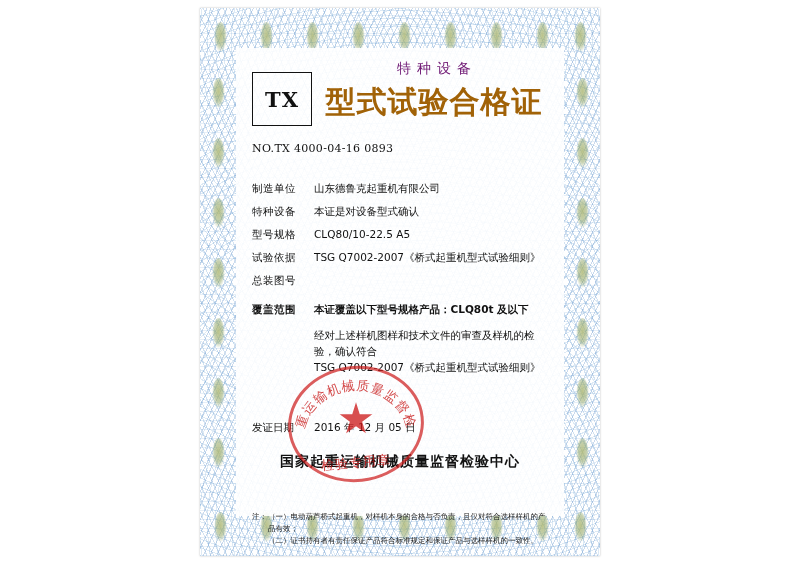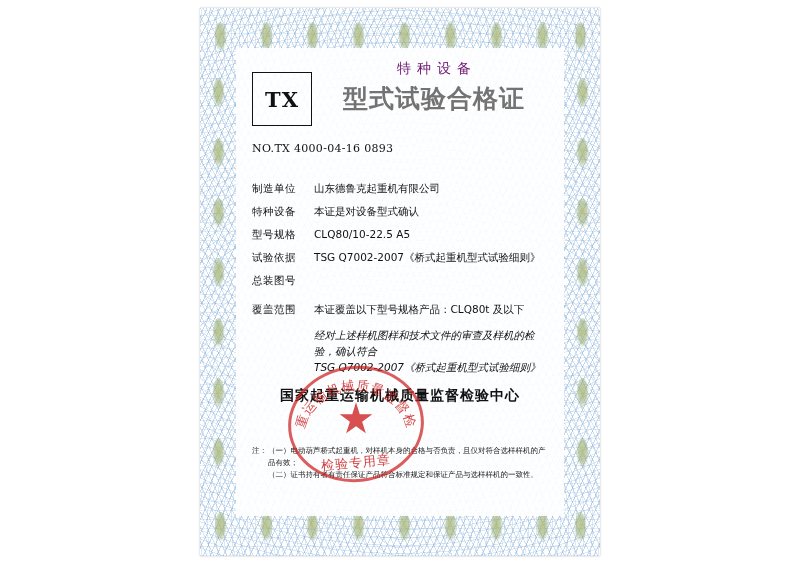--- a/index.html
+++ b/index.html
@@ -119,24 +119,24 @@
   }
   .t-small {
     font-family: "DejaVu Serif", "Liberation Serif", serif;
     font-size: 14px;
     letter-spacing: 6px;
     color: #701a75;
     padding-left: 6px;
   }
   .t-big {
     font-family: Liberation Serif, serif;
-    font-size: 25px;
+    font-size: 30px;
     font-weight: bold;
     letter-spacing: 1px;
-    color: #737373;
+    color: #a16207;
     margin-top: 4px;
     white-space: nowrap;
   }
   .cert-no {
     font-family: "DejaVu Serif", "Liberation Serif", serif;
     font-size: 11px;
     margin-top: 8px;
     letter-spacing: 0.3px;
   }
   .fields {
@@ -155,28 +155,28 @@
     flex: 0 0 62px;
     letter-spacing: 0.5px;
     color: #111;
   }
   .f-value {
     flex: 1;
     color: #111;
   }
   .scope {
     margin-top: 14px;
+    font-weight: bold;
   }
   .scope .field { margin-bottom: 6px; }
   .statement {
     margin-top: 10px;
     margin-left: 62px;
     font-size: 10.5px;
     line-height: 16px;
-    font-style: italic;
   }
   .issue-row {
     position: relative;
     margin-top: 46px;
     height: 20px;
     font-size: 10.5px;
   }
   .issue-label {
     position: absolute;
     left: 0;
@@ -347,20 +347,24 @@
           <div class="f-label">覆盖范围</div>
           <div class="f-value">本证覆盖以下型号规格产品：CLQ80t 及以下</div>
         </div>
       </div>
 
       <div class="statement">
         <div>经对上述样机图样和技术文件的审查及样机的检验，确认符合</div>
         <div>TSG Q7002-2007《桥式起重机型式试验细则》</div>
       </div>
 
+      <div class="issue-row">
+        <div class="issue-label">发证日期</div>
+        <div class="issue-date">2016 年 12 月 05 日</div>
+      </div>
 
       <div class="org">国家起重运输机械质量监督检验中心</div>
 
       <div class="notes">
         <div class="n-line">
           <div class="n-head">注：</div>
           <div>（一）电动葫芦桥式起重机，对样机本身的合格与否负责，且仅对符合选样样机的产品有效；</div>
         </div>
         <div class="n-line">
           <div class="n-head"></div>

